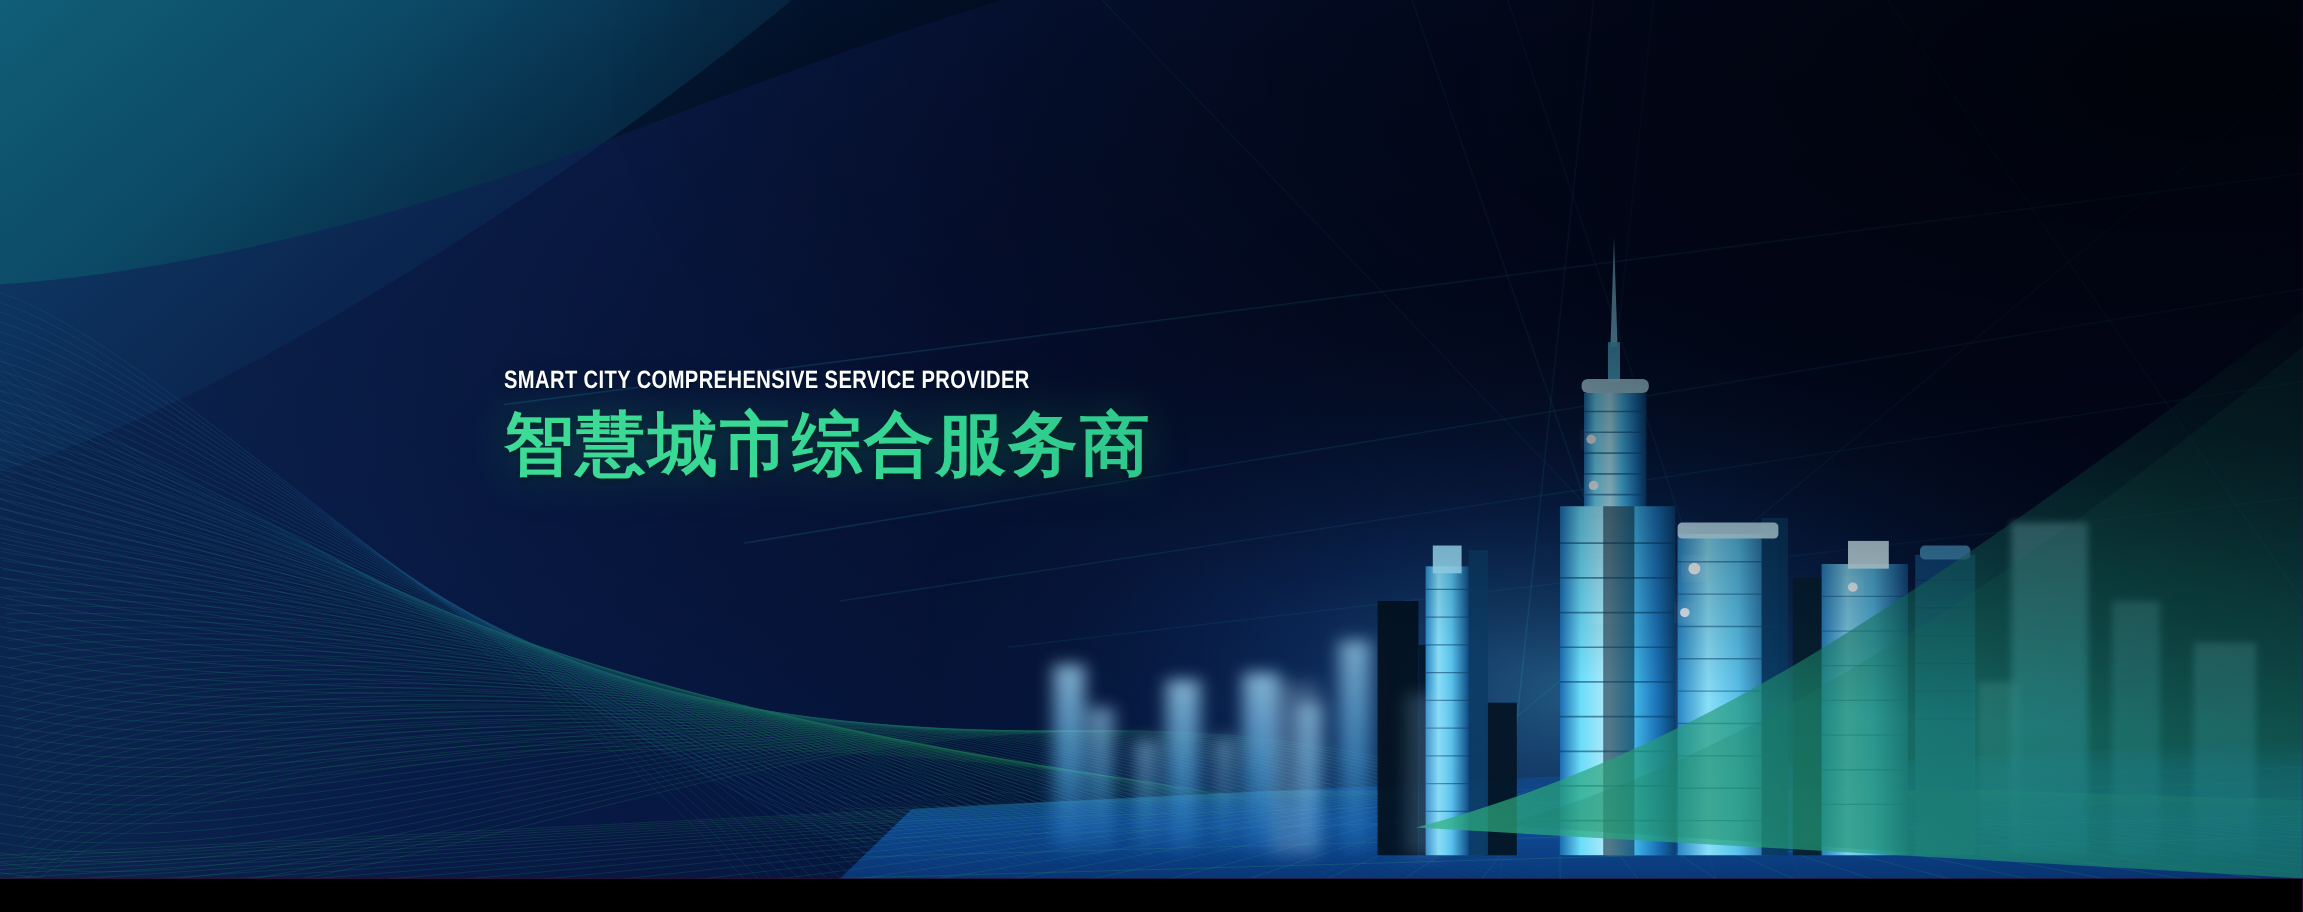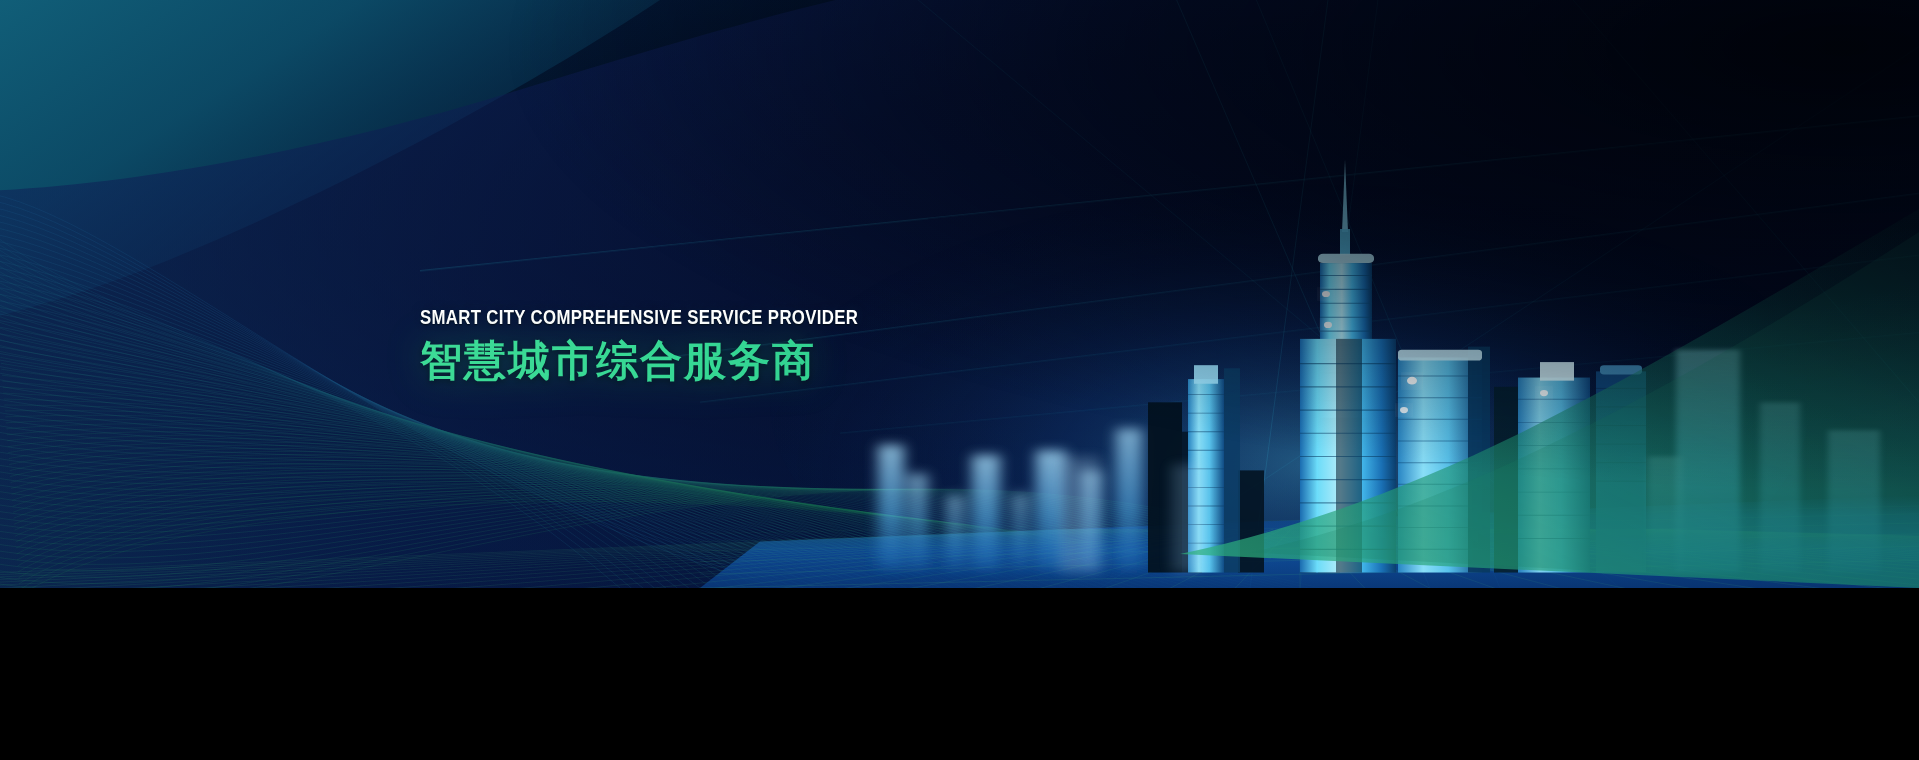--- a/index.html
+++ b/index.html
@@ -3,21 +3,21 @@
 <meta charset="utf-8">
 <style>
   html, body {
     margin: 0;
     padding: 0;
     background: #000;
   }
   #banner {
     position: relative;
     width: 1919px;
-    height: 588px;
+    height: 732px;
     overflow: hidden;
     font-family: "Liberation Sans", "DejaVu Sans", sans-serif;
     background: #d946ef;
   }
   .layer {
     position: absolute;
     inset: 0;
     width: 100%;
     height: 100%;
     pointer-events: none;
@@ -49,21 +49,21 @@
     transform: scaleX(0.80);
     transform-origin: left center;
     white-space: nowrap;
     text-shadow: 0 0 10px rgba(10,30,60,0.9), 0 1px 2px rgba(0,0,0,0.8);
     margin: 0 0 8px 0;
     line-height: 1.1;
   }
   #headline {
     font-family: "DejaVu Sans", "Liberation Sans", sans-serif;
     font-weight: 700;
-    font-size: 42px;
+    font-size: 58px;
     line-height: 1.18;
     letter-spacing: 2px;
     white-space: nowrap;
     margin: 0;
     background: linear-gradient(100deg, #3ddb96 0%, #35d794 42%, #2fc98d 74%, #2abf87 100%);
     -webkit-background-clip: text;
     background-clip: text;
     color: transparent;
     -webkit-text-fill-color: transparent;
     filter: drop-shadow(0 0 18px rgba(24,150,110,0.45)) drop-shadow(0 2px 3px rgba(0,0,0,0.55));

